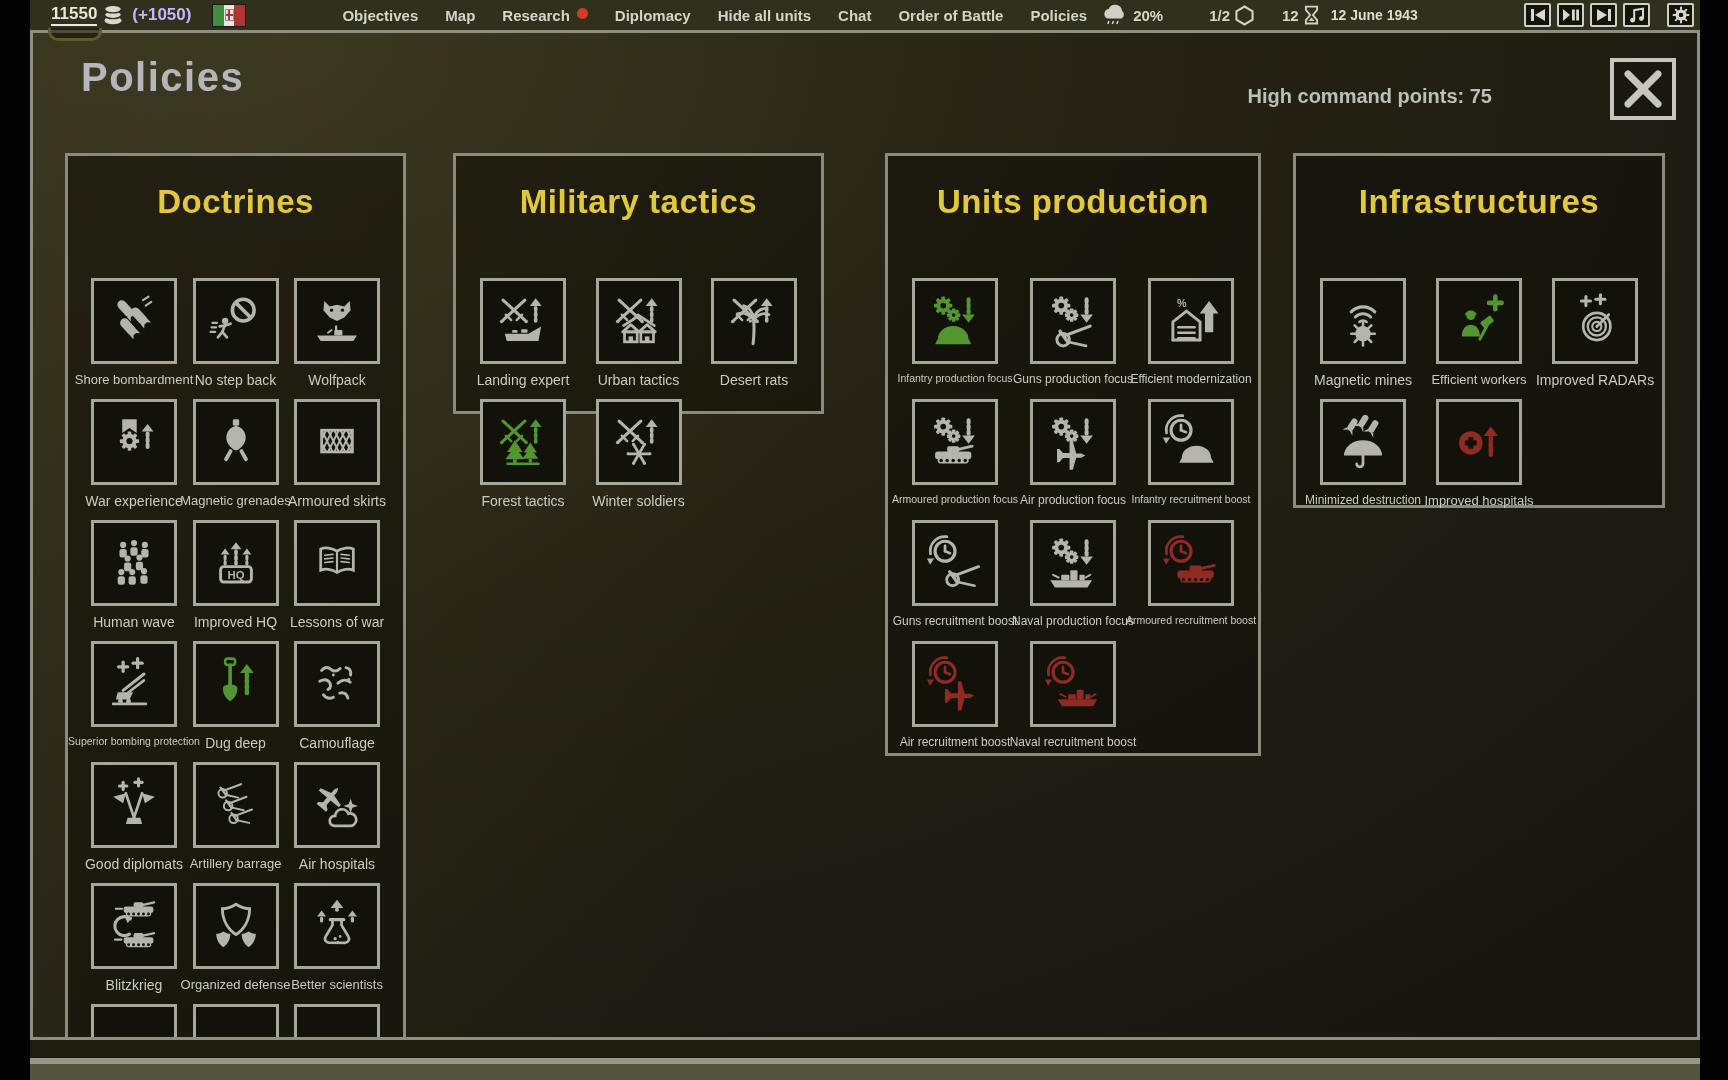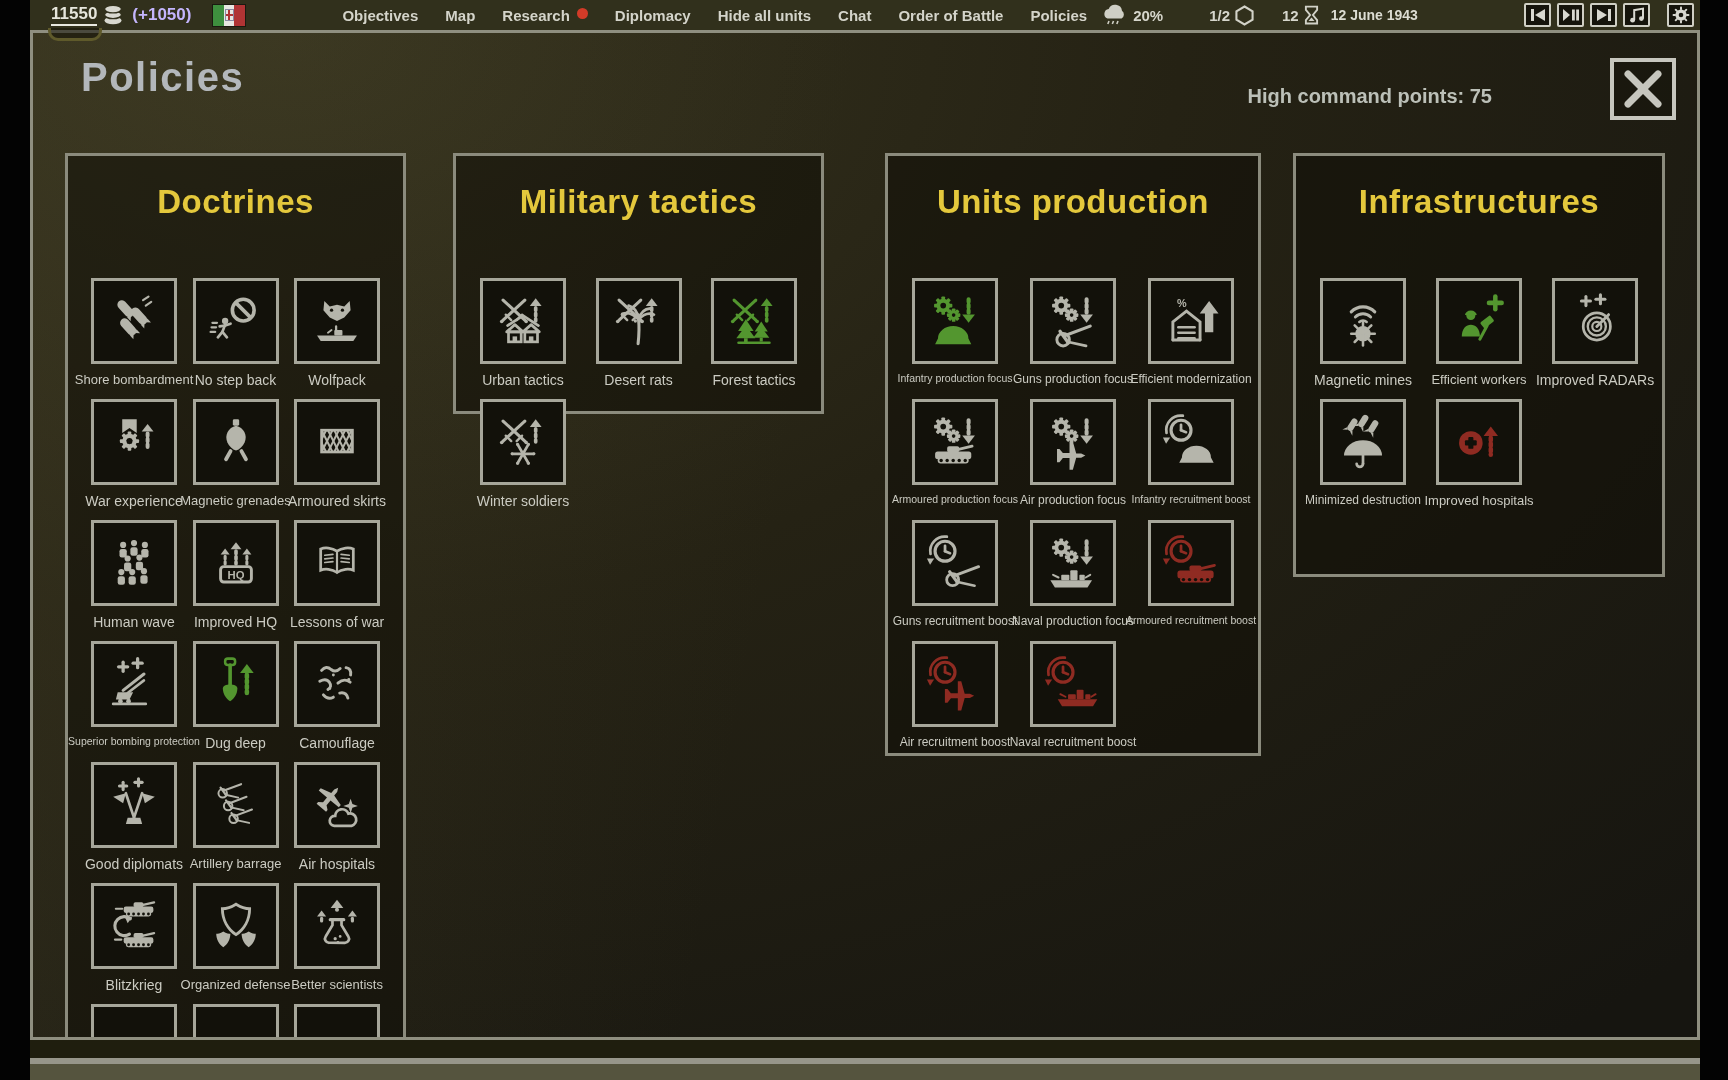--- a/index.html
+++ b/index.html
@@ -45,21 +45,21 @@
   .ptitle{position:absolute;left:48px;top:22px;font-size:40px;font-weight:bold;color:#b3b7bb;letter-spacing:1.5px}
   .points{position:absolute;right:205px;top:52px;font-size:20px;font-weight:bold;color:#bcc0b8}
   .closebtn{position:absolute;left:1577px;top:25px;width:66px;height:62px;box-sizing:border-box;
     border:4px solid #c6c6be;background:rgba(10,10,5,.25);display:flex;align-items:center;
     justify-content:center;cursor:pointer;padding:0}
   
   .catbox{position:absolute;box-sizing:border-box;border:3px solid #8b8b7d;background:rgba(16,15,8,.55)}
   .cat0{left:32px;top:120px;width:341px;height:1100px}
   .cat1{left:420px;top:120px;width:371px;height:261px}
   .cat2{left:852px;top:120px;width:376px;height:603px}
-  .cat3{left:1260px;top:120px;width:372px;height:424px}
+  .cat3{left:1260px;top:120px;width:372px;height:355px}
   .cattitle{text-align:center;margin:30px 0 0;font-size:33px;line-height:32px;font-weight:bold;
     color:#e4c83c;letter-spacing:.5px}
   .grid{display:grid;grid-template-columns:repeat(3,86px);justify-content:space-between;
     padding:0 24px;margin-top:60px}
   .cat0 .grid{padding:0 23px}
   .cell{width:86px;height:121px;display:flex;flex-direction:column;align-items:center;position:relative}
   .tile{width:86px;height:86px;box-sizing:border-box;border:3.5px solid #a6a69a;background:#12110a;
     display:flex;align-items:center;justify-content:center;cursor:pointer}
   .st-normal{color:#b5b5ab}.st-green{color:#53962f}.st-red{color:#8f2b22}
   .lbl{position:absolute;top:94px;white-space:nowrap;color:#cbcbc2;text-align:right}
@@ -562,20 +562,38 @@
             <div class="tile st-normal">
               <svg viewBox="0 0 64 64" width="58" height="58">
                 <line x1="10" y1="9" x2="34" y2="31" stroke="currentColor" stroke-width="3.4" stroke-linecap="round"></line>
                 <line x1="34" y1="9" x2="10" y2="31" stroke="currentColor" stroke-width="3.4" stroke-linecap="round"></line>
                 <circle cx="8.5" cy="32.5" r="2" fill="currentColor"></circle>
                 <circle cx="35.5" cy="32.5" r="2" fill="currentColor"></circle>
                 <line x1="13" y1="25" x2="19" y2="31" stroke="currentColor" stroke-width="2.6" stroke-linecap="round"></line>
                 <line x1="25" y1="31" x2="31" y2="25" stroke="currentColor" stroke-width="2.6" stroke-linecap="round"></line>
                 <polygon points="46,7 39.5,15.450000000000001 52.5,15.450000000000001" fill="currentColor"></polygon>
                 <line x1="46" y1="17.450000000000003" x2="46" y2="32" stroke="currentColor" stroke-width="4" stroke-linecap="round" stroke-dasharray="3 3"></line>
+                <polygon points="12,46 38,46 52,38 49,54 14,54" fill="currentColor"></polygon>
+                <rect x="30" y="41" width="7" height="4" rx="1" fill="currentColor"></rect>
+                <rect x="20" y="42" width="6" height="3" rx="1" fill="currentColor"></rect>
+              </svg>
+            </div>
+            <div class="lbl L0">Landing expert</div>
+          </div>
+          <div class="cell">
+            <div class="tile st-normal">
+              <svg viewBox="0 0 64 64" width="58" height="58">
+                <line x1="10" y1="9" x2="34" y2="31" stroke="currentColor" stroke-width="3.4" stroke-linecap="round"></line>
+                <line x1="34" y1="9" x2="10" y2="31" stroke="currentColor" stroke-width="3.4" stroke-linecap="round"></line>
+                <circle cx="8.5" cy="32.5" r="2" fill="currentColor"></circle>
+                <circle cx="35.5" cy="32.5" r="2" fill="currentColor"></circle>
+                <line x1="13" y1="25" x2="19" y2="31" stroke="currentColor" stroke-width="2.6" stroke-linecap="round"></line>
+                <line x1="25" y1="31" x2="31" y2="25" stroke="currentColor" stroke-width="2.6" stroke-linecap="round"></line>
+                <polygon points="46,7 39.5,15.450000000000001 52.5,15.450000000000001" fill="currentColor"></polygon>
+                <line x1="46" y1="17.450000000000003" x2="46" y2="32" stroke="currentColor" stroke-width="4" stroke-linecap="round" stroke-dasharray="3 3"></line>
                 <path d="M15 37 L32 26 L49 37" fill="none" stroke="currentColor" stroke-width="3" stroke-linecap="round"></path>
                 <polygon points="14,44 23,36 32,44" fill="none" stroke="currentColor" stroke-width="3" stroke-linejoin="round"></polygon>
                 <rect x="16" y="44" width="14" height="11" rx="0" fill="none" stroke="currentColor" stroke-width="3"></rect>
                 <rect x="20.5" y="49" width="5" height="6" rx="0" fill="currentColor"></rect>
                 <polygon points="32,44 41,36 50,44" fill="none" stroke="currentColor" stroke-width="3" stroke-linejoin="round"></polygon>
                 <rect x="34" y="44" width="14" height="11" rx="0" fill="none" stroke="currentColor" stroke-width="3"></rect>
                 <rect x="38.5" y="49" width="5" height="6" rx="0" fill="currentColor"></rect>
               </svg>
             </div>
             <div class="lbl L0">Urban tactics</div>

